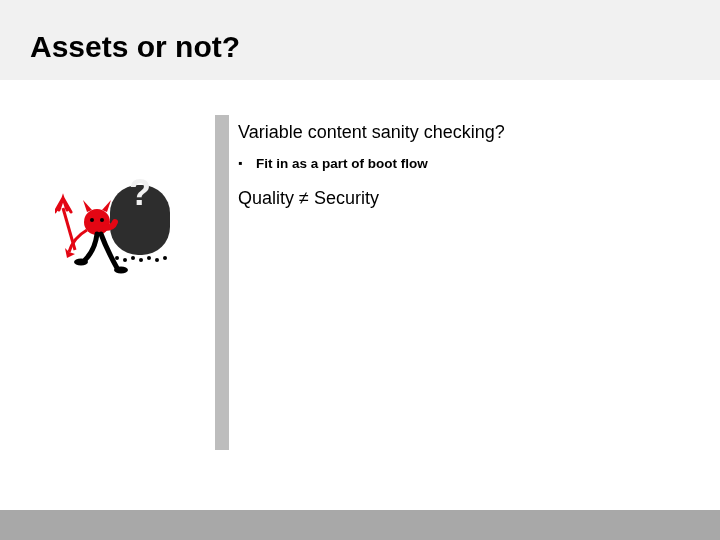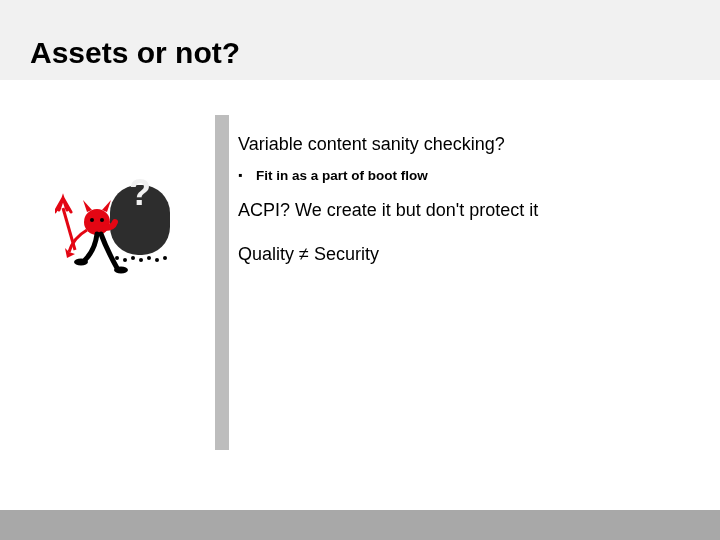--- a/index.html
+++ b/index.html
@@ -15,21 +15,21 @@
   .header-band {
     position: absolute;
     top: 0;
     left: 0;
     width: 720px;
     height: 80px;
     background: #f1f1f1;
   }
   .title {
     position: absolute;
-    top: 16px;
+    top: 10px;
     left: 30px;
     font-size: 30px;
     font-weight: bold;
     color: #000;
   }
   .footer-band {
     position: absolute;
     bottom: 0;
     left: 0;
     width: 720px;
@@ -46,21 +46,21 @@
   }
   .content {
     position: absolute;
     top: 118px;
     left: 238px;
     width: 450px;
   }
   .heading {
     font-size: 18px;
     color: #000;
-    margin: 16px 0 12px 0;
+    margin: 4px 0 12px 0;
   }
   .bullets {
     list-style: none;
     margin: 0 0 14px 0;
     padding: 0;
   }
   .bullets li {
     position: relative;
     font-size: 13.5px;
     font-weight: bold;
@@ -98,21 +98,20 @@
 
 <h1 class="title">Assets or not?</h1>
 
 <div class="vbar"></div>
 
 <div class="content">
   <p class="heading">Variable content sanity checking?</p>
   <ul class="bullets">
     <li>Fit in as a part of boot flow</li>
   </ul>
-  <p class="para">ACPI? We create it but don't protect it</p>
   <p class="para">Quality  ≠ Security</p>
 </div>
 
 <svg class="illus" viewBox="0 0 140 140">
 
   <rect x="55" y="35" width="60" height="70" rx="28" ry="28" fill="#2d2d2d"></rect>
 
   <text x="85" y="55" font-family="Arial" font-size="36" font-weight="bold" fill="#f1f1f1" text-anchor="middle">?</text>
 
   <circle cx="62" cy="108" r="2" fill="#000"></circle>

